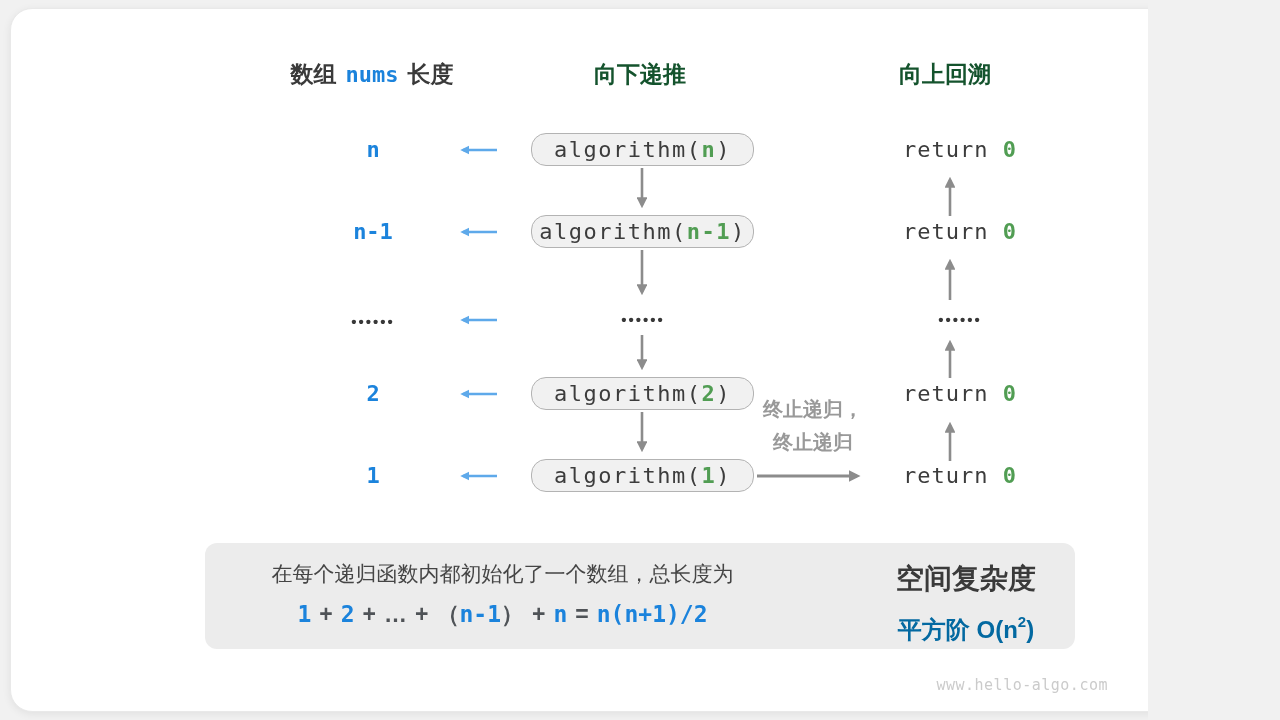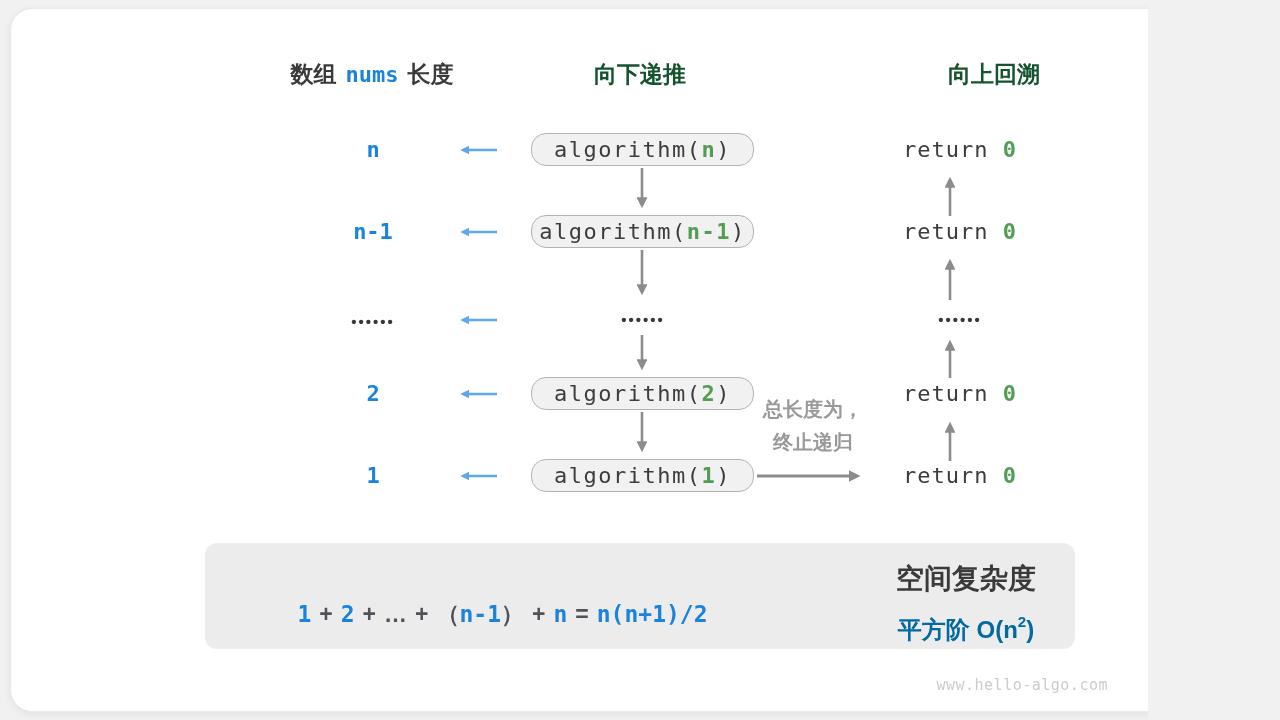--- a/index.html
+++ b/index.html
@@ -53,21 +53,21 @@
 
 <div class="canvas">
   <div class="card"></div>
 
   <div class="abs hdr hdr-left">
     <span>数组</span>
     <span class="code mono">nums</span>
     <span>长度</span>
   </div>
   <div class="abs hdr hdr-gray" style="left:545px;width:190px;">向下递推</div>
-  <div class="abs hdr hdr-gray" style="left:850px;width:190px;text-align:right;">向上回溯</div>
+  <div class="abs hdr hdr-gray" style="left:850px;width:190px;">向上回溯</div>
 
   <div class="abs rowlabel mono" style="top:134px;">n</div>
   <div class="abs callbox mono" style="top:133px;">
     <span>algorithm(</span>
       <span class="arg">n</span>
       <span>)</span>
   </div>
   <div class="abs retstmt mono" style="top:134px;">
     <span>return </span><span class="val">0</span>
   </div>
@@ -100,21 +100,21 @@
   <div class="abs callbox mono" style="top:459px;">
     <span>algorithm(</span>
       <span class="arg">1</span>
       <span>)</span>
   </div>
   <div class="abs retstmt mono" style="top:460px;">
     <span>return </span><span class="val">0</span>
   </div>
 
   <div class="abs trigger">
-    <div>总长度为，</div>
+    <div>终止递归，</div>
     <div>终止递归</div>
   </div>
 
   <svg class="overlay">
     <defs>
       <marker id="ahg" viewBox="0 0 10 10" refX="7" refY="5" markerWidth="4.2" markerHeight="4.2" orient="auto-start-reverse">
         <path d="M0,0 L10,5 L0,10 z" fill="#8c8c8c"></path>
       </marker>
       <marker id="ahb" viewBox="0 0 10 10" refX="7" refY="5" markerWidth="3.8" markerHeight="3.8" orient="auto-start-reverse">
         <path d="M0,0 L10,5 L0,10 z" fill="#5ea9ea"></path>
@@ -136,20 +136,21 @@
     <line x1="950" y1="300" x2="950" y2="262" stroke="#8c8c8c" stroke-width="2.6" marker-end="url(#ahg)"></line>
     <line x1="950" y1="378" x2="950" y2="343" stroke="#8c8c8c" stroke-width="2.6" marker-end="url(#ahg)"></line>
     <line x1="950" y1="461" x2="950" y2="425" stroke="#8c8c8c" stroke-width="2.6" marker-end="url(#ahg)"></line>
 
     <line x1="757" y1="476" x2="857" y2="476" stroke="#8c8c8c" stroke-width="2.8" marker-end="url(#ahg)"></line>
 
     <polygon points="802,593 833,593 833,584 857,600 833,616 833,607 802,607" fill="#bcbcbc"></polygon>
   </svg>
 
   <div class="abs summary-box"></div>
+  <div class="abs sum-line1">在每个递归函数内都初始化了一个数组，总长度为</div>
   <div class="abs sum-line2">
     <span class="tok-b">1</span><span class="tok-g">+</span><span class="tok-b">2</span><span class="tok-g">+</span><span class="tok-g">…</span><span class="tok-g">+</span><span class="tok-g" style="margin-right:0;">（</span><span class="tok-b" style="margin:0;">n-1</span><span class="tok-g" style="margin-left:0;">）</span><span class="tok-g">+</span><span class="tok-b">n</span><span class="tok-g">=</span><span class="tok-b">n(n+1)/2</span>
   </div>
   <div class="abs res-title">空间复杂度</div>
   <div class="abs res-value">
     <span>平方阶 O(n</span><sup>2</sup><span>)</span>
   </div>
 
   <div class="abs watermark mono">www.hello-algo.com</div>
 </div>

